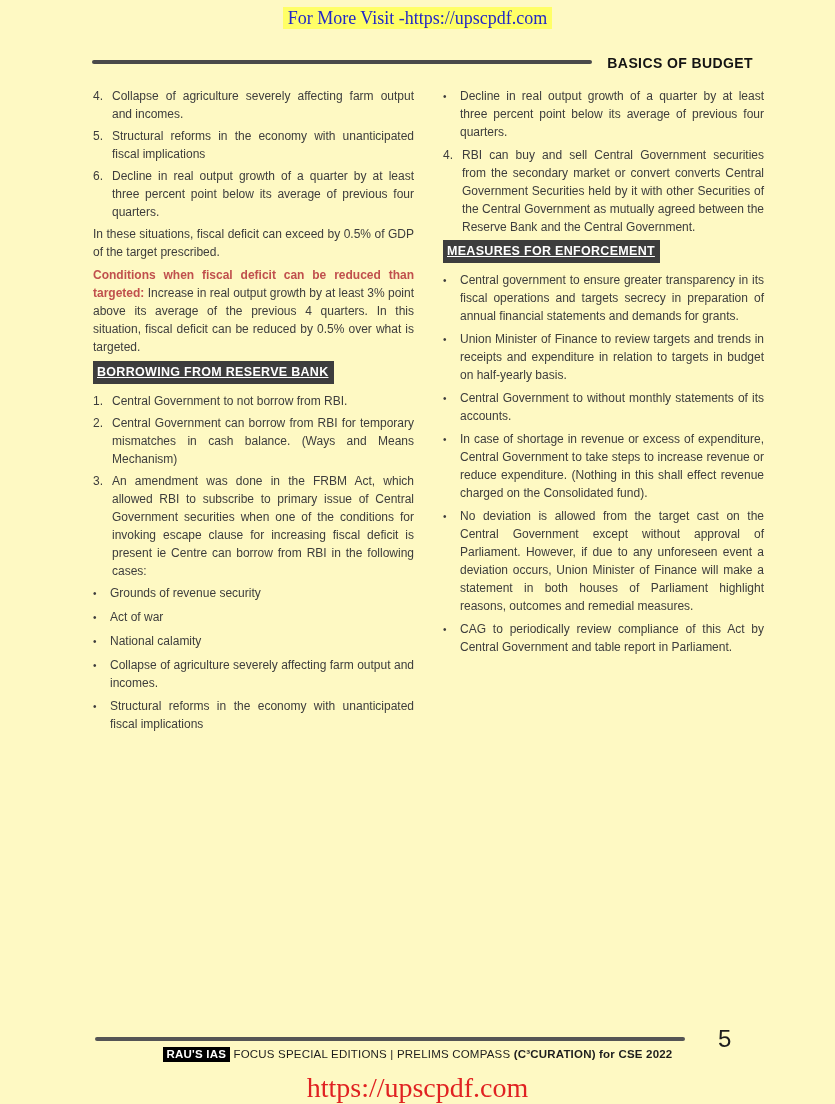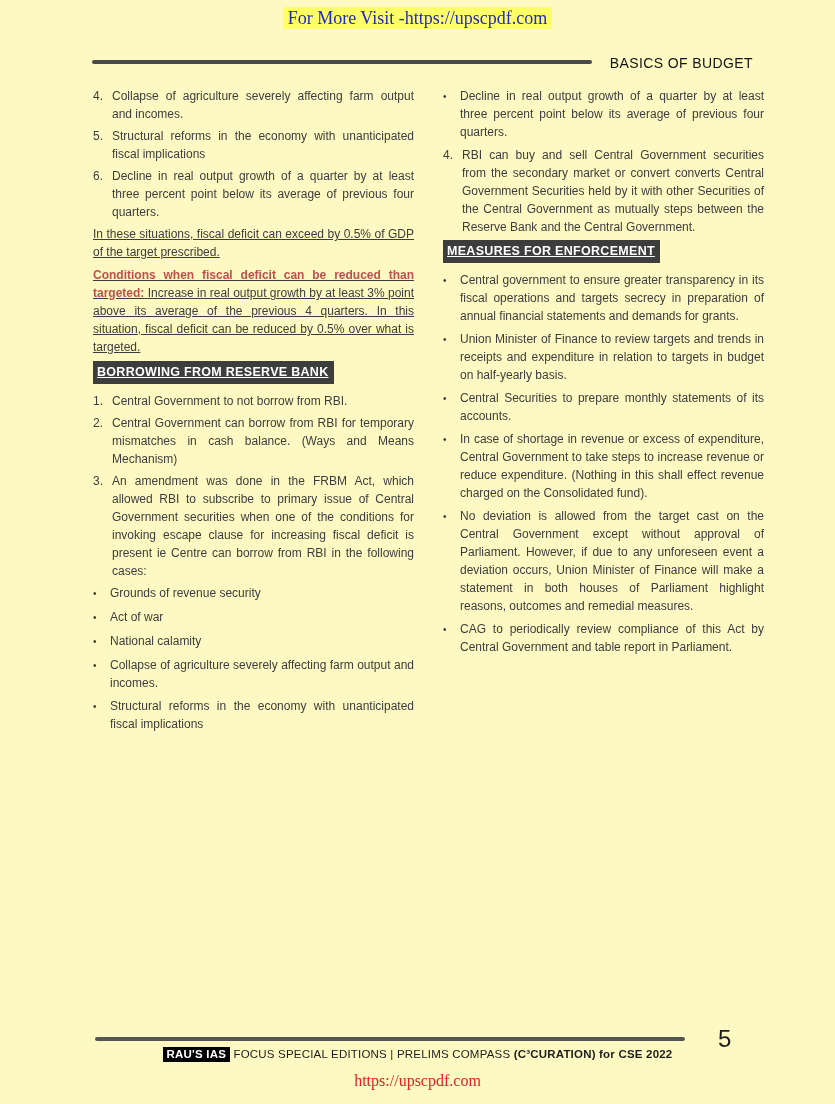--- a/index.html
+++ b/index.html
@@ -8,46 +8,46 @@
     font-family:"Liberation Sans",sans-serif;color:#3d3d3d;overflow:hidden;
     margin:0 auto;
   }
   
   .top-banner{position:absolute;top:8px;left:0;right:0;text-align:center;
     font-family:"Liberation Serif",serif;font-size:18px;}
   .top-banner a{background:#ffff66;color:#2228c8;text-decoration:none;padding:1px 5px;}
   
   .head-rule{position:absolute;left:92px;top:60px;width:500px;height:4px;
     background:#4a4a4a;border-radius:2px;}
-  .head-title{position:absolute;right:82px;top:55px;font-size:14px;font-weight:normal;
+  .head-title{position:absolute;right:82px;top:55px;font-size:14px;font-weight:bold;
     color:#141414;letter-spacing:.4px;}
   
   .cols{position:absolute;top:87px;left:93px;width:672px;display:flex;gap:29px;}
   .col{width:321px;font-size:12px;line-height:18px;text-align:justify;}
   .num-item{display:flex;margin:0 0 4px 0;}
   .num-item .n{width:19px;flex:none;}
   .num-item .t{flex:1;text-align:justify;}
   .bullet-item{display:flex;margin:0 0 5px 0;}
   .bullet-item .b{width:17px;flex:none;font-size:10px;padding-top:1px;}
   .bullet-item .t{flex:1;text-align:justify;}
-  .para{margin:0 0 5px 0;text-decoration:underline;}
+  .para{margin:0 0 5px 0;}
   .red-bold{color:#c0504d;font-weight:bold;}
   .bar-wrap{margin:4px 0 8px 0;}
   .bar-heading{display:inline-block;background:#3d3d3d;color:#ffffff;font-weight:bold;
     font-size:12.5px;letter-spacing:.3px;padding:2px 5px 3px 4px;text-decoration:underline;}
   
   .foot-rule{position:absolute;left:95px;top:1037px;width:590px;height:4px;
     background:#555555;border-radius:2px;}
   .page-num{position:absolute;left:718px;top:1025px;font-size:24px;color:#1d1d1d;}
   .footer-text{position:absolute;top:1048px;left:0;right:0;text-align:center;
     font-size:11.5px;color:#1d1d1d;letter-spacing:.2px;}
   .footer-text .brand{background:#000000;color:#ffffff;font-weight:bold;padding:1px 4px 2px 4px;}
   .footer-text .fbold{font-weight:bold;}
   .footer-url{position:absolute;top:1072px;left:0;right:0;text-align:center;
-    font-family:"Liberation Serif",serif;font-size:16px;}
+    font-family:"Liberation Serif",serif;font-size:28px;}
   .footer-url a{color:#e02222;text-decoration:none;}
 </style>
 </head>
 <body>
 
 <div class="page">
 
   <div class="top-banner">
     <a href="#">For More Visit -https://upscpdf.com</a>
   </div>
@@ -120,38 +120,38 @@
 
     <div class="col">
 
       <div class="bullet-item">
         <span class="b">•</span>
         <span class="t">Decline in real output growth of a quarter by at least three percent point below its average of previous four quarters.</span>
       </div>
 
       <div class="num-item">
         <span class="n">4.</span>
-        <span class="t">RBI can buy and sell Central Government securities from the secondary market or convert converts Central Government Securities held by it with other Securities of the Central Government as mutually steps between the Reserve Bank and the Central Government.</span>
+        <span class="t">RBI can buy and sell Central Government securities from the secondary market or convert converts Central Government Securities held by it with other Securities of the Central Government as mutually agreed between the Reserve Bank and the Central Government.</span>
       </div>
 
       <div class="bar-wrap">
         <span class="bar-heading">MEASURES FOR ENFORCEMENT</span>
       </div>
 
       <div class="bullet-item">
         <span class="b">•</span>
         <span class="t">Central government to ensure greater transparency in its fiscal operations and targets secrecy in preparation of annual financial statements and demands for grants.</span>
       </div>
       <div class="bullet-item">
         <span class="b">•</span>
         <span class="t">Union Minister of Finance to review targets and trends in receipts and expenditure in relation to targets in budget on half-yearly basis.</span>
       </div>
       <div class="bullet-item">
         <span class="b">•</span>
-        <span class="t">Central Securities to prepare monthly statements of its accounts.</span>
+        <span class="t">Central Government to without monthly statements of its accounts.</span>
       </div>
       <div class="bullet-item">
         <span class="b">•</span>
         <span class="t">In case of shortage in revenue or excess of expenditure, Central Government to take steps to increase revenue or reduce expenditure. (Nothing in this shall effect revenue charged on the Consolidated fund).</span>
       </div>
       <div class="bullet-item">
         <span class="b">•</span>
         <span class="t">No deviation is allowed from the target cast on the Central Government except without approval of Parliament. However, if due to any unforeseen event a deviation occurs, Union Minister of Finance will make a statement in both houses of Parliament highlight reasons, outcomes and remedial measures.</span>
       </div>
       <div class="bullet-item">

